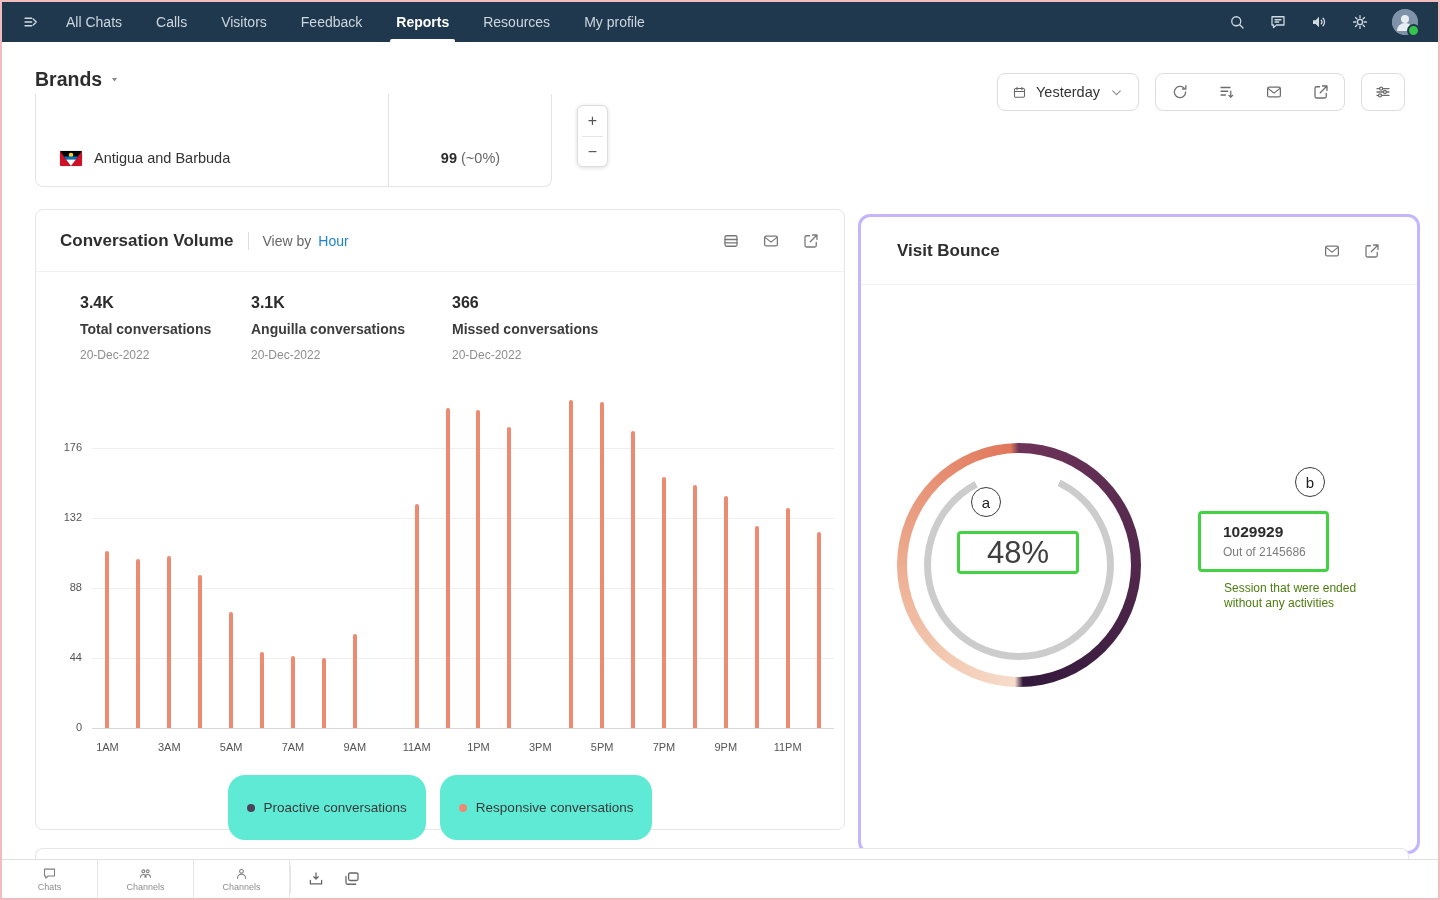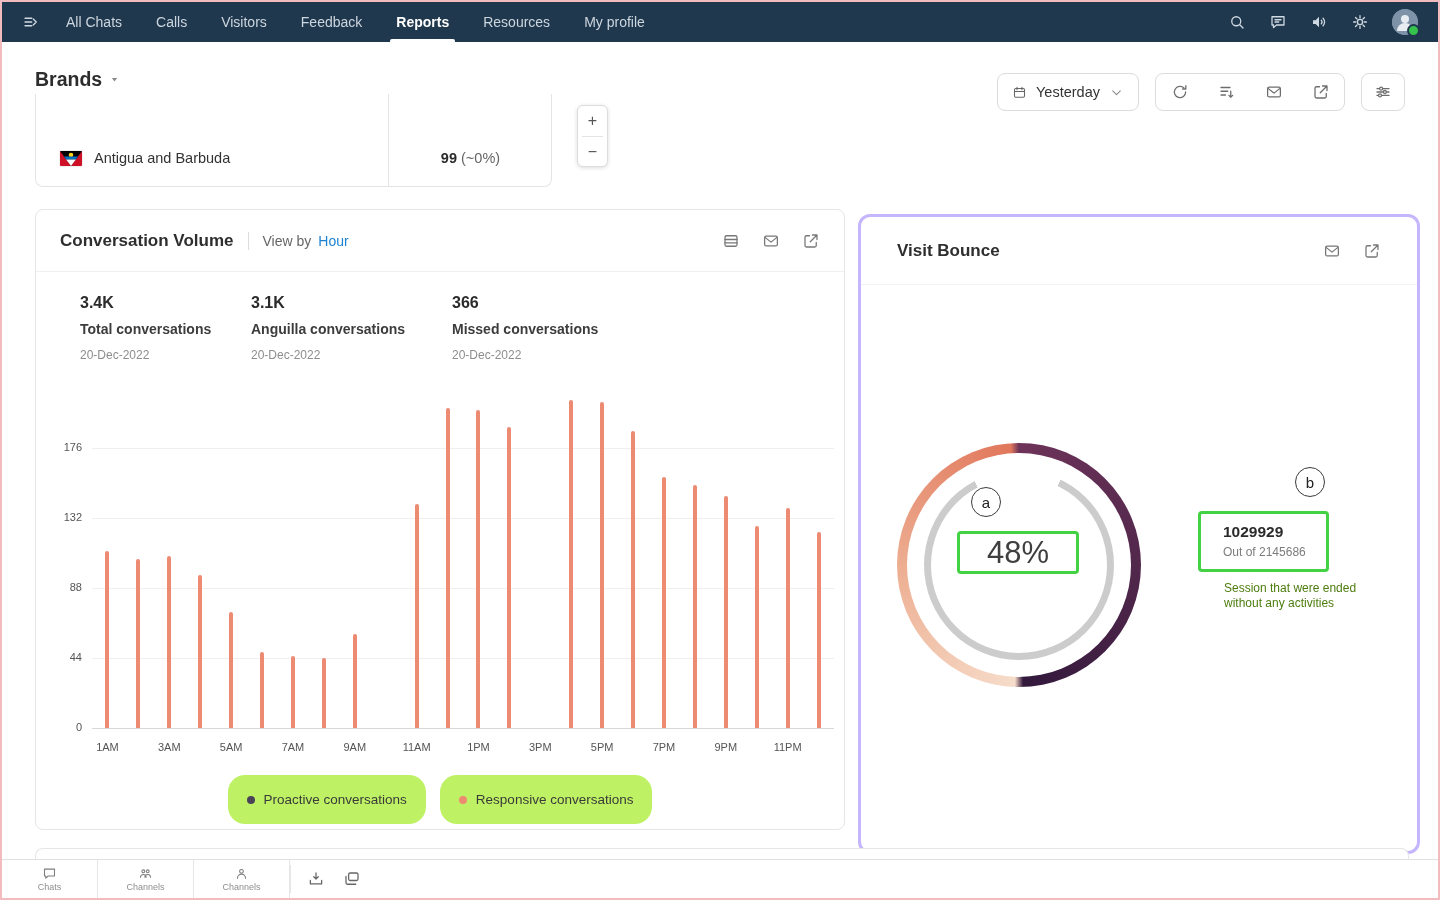--- a/index.html
+++ b/index.html
@@ -70,21 +70,21 @@
   .stat-date{font-size:12px;color:#8d8d8d;margin-top:11px;}
 
   .plot{position:absolute;left:56px;top:188px;width:742px;height:330px;overflow:visible;}
   .gridline{position:absolute;left:0;right:0;height:1px;background:#efefef;}
   .gridline.baseline{background:#d8d8d8;}
   .ytick{position:absolute;left:-46px;width:36px;text-align:right;font-size:11px;color:#555;}
   .bar{position:absolute;bottom:0;width:4px;border-radius:2px 2px 0 0;}
   .xtick{position:absolute;top:343px;width:44px;text-align:center;font-size:11px;color:#555;}
 
   .legend{position:absolute;left:0;right:0;top:565px;display:flex;justify-content:center;gap:14px;}
-  .legend-pill{display:flex;align-items:center;gap:9px;height:33px;padding:8px 19px;background:#bef264;border-radius:17px;cursor:pointer;}
+  .legend-pill{display:flex;align-items:center;gap:9px;height:33px;padding:16px 19px;background:#5eead4;border-radius:17px;cursor:pointer;}
   .legend-dot{width:8px;height:8px;border-radius:50%;}
   .legend-label{font-size:13.5px;color:#3a3a3a;}
 
   
   .visit-card{position:absolute;left:856px;top:212px;width:562px;height:640px;background:#fff;border:3px solid #c4b5fd;border-radius:12px;box-sizing:border-box;}
   .visit-header{display:flex;align-items:center;height:68px;padding:0 36px;border-bottom:1px solid #f2f2f2;box-sizing:border-box;}
   .donut{position:absolute;left:36px;top:226px;width:244px;height:244px;}
   .donut-ring{position:absolute;inset:0;border-radius:50%;
     background:conic-gradient(from 0deg,#6e3359 0deg,#50274b 95deg,#33193c 178deg,#f6dcca 182deg,#eeb296 262deg,#e1775b 356deg,#6e3359 360deg);}
   .donut-ring::after{content:"";position:absolute;inset:10px;border-radius:50%;background:#fff;}

